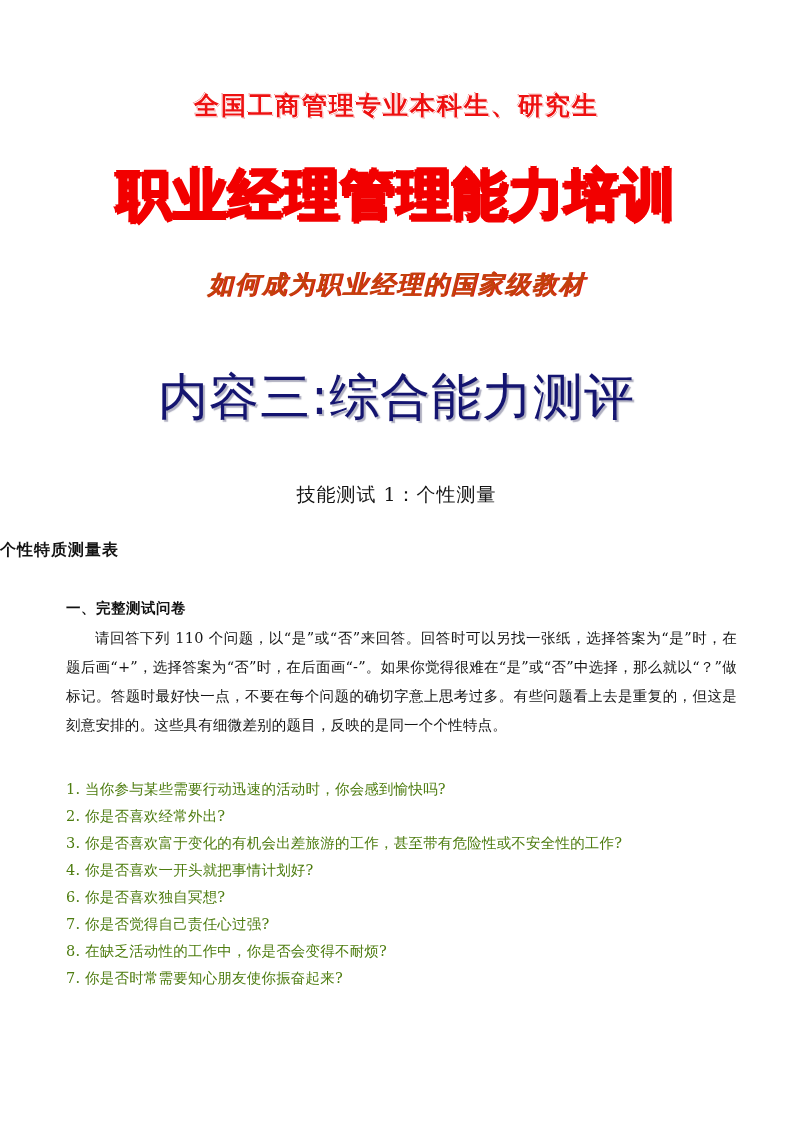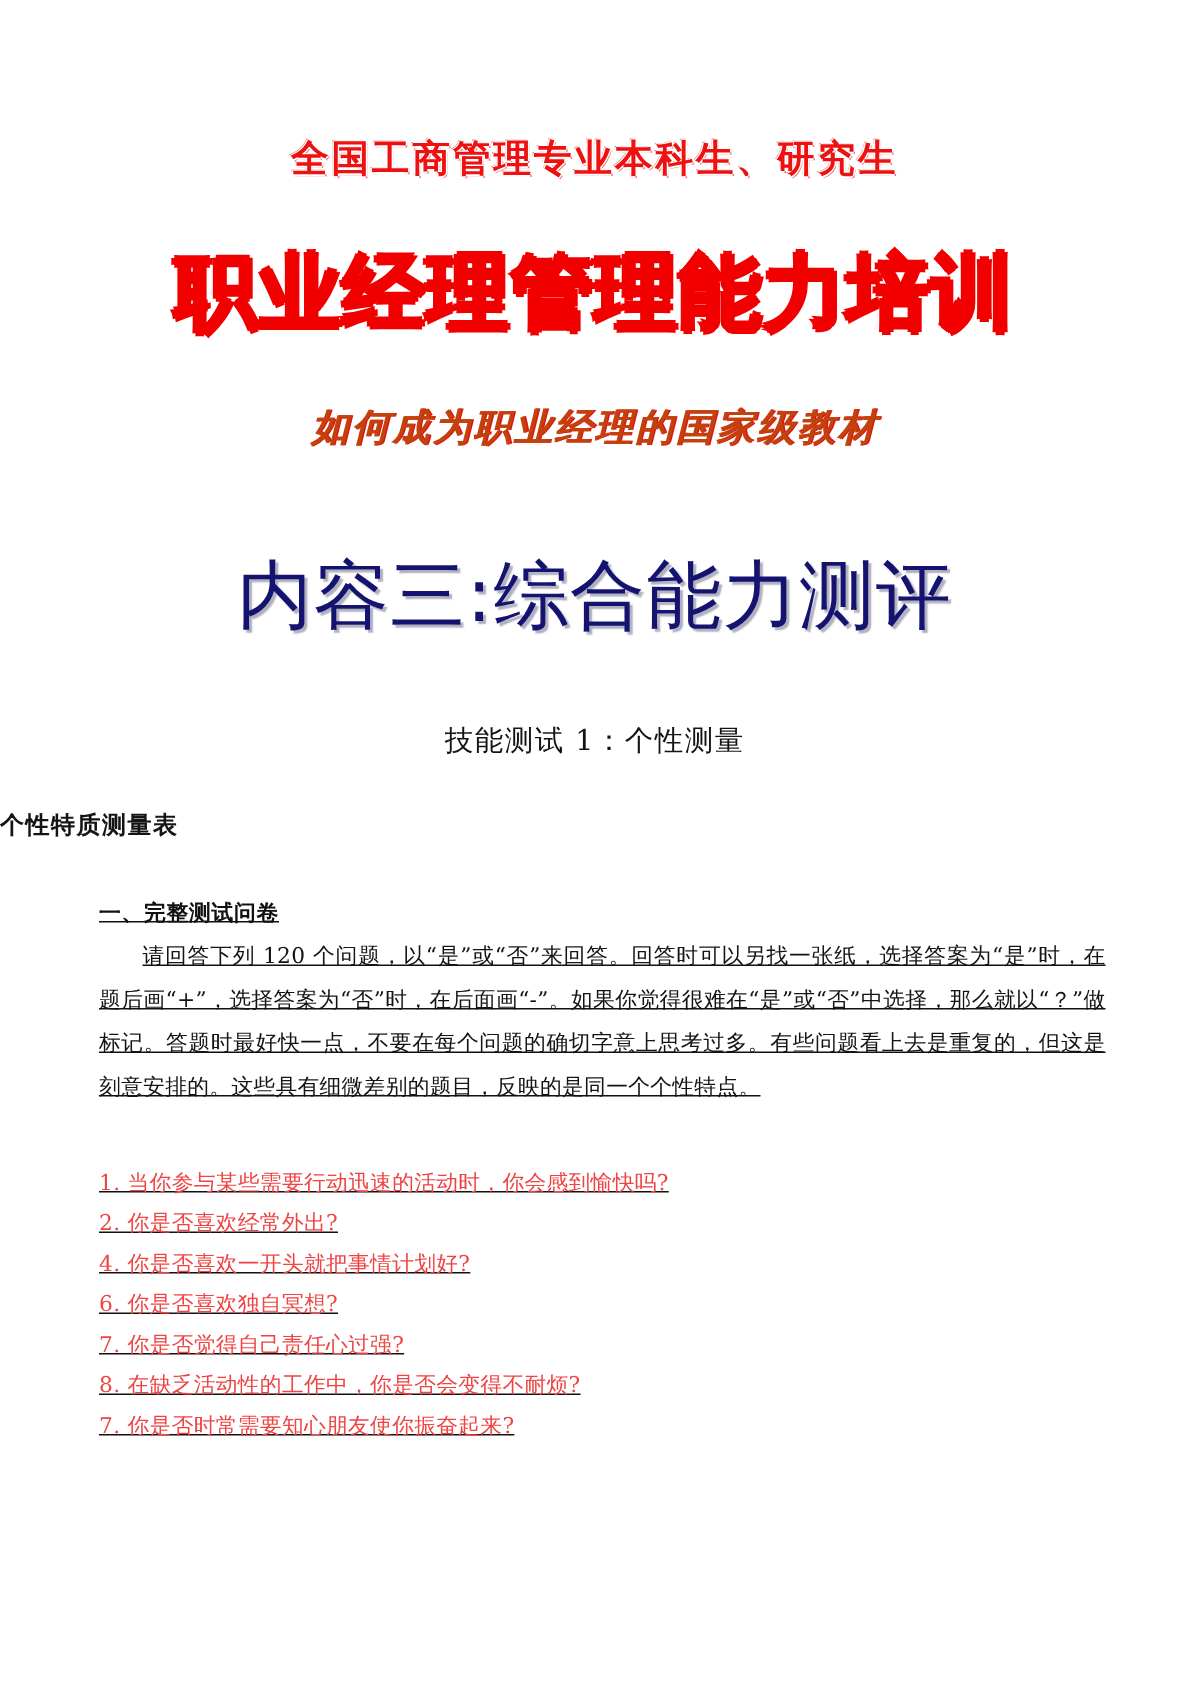--- a/index.html
+++ b/index.html
@@ -110,21 +110,20 @@
     font-size: 16px;
     letter-spacing: 1px;
     color: #141414;
     line-height: 1.2;
   }
 
   
   .body-area {
     margin: 40px 0 16px 0;
     padding: 0 56px 0 66px;
-    text-decoration: underline;
   }
 
   .section-heading {
     font-family: "DejaVu Serif", "Liberation Serif", serif;
     font-weight: 700;
     font-size: 14.5px;
     letter-spacing: 0.5px;
     color: #111111;
     margin: 0 0 6px 0;
   }
@@ -143,21 +142,21 @@
   .question-list {
     list-style: none;
     margin: 36px 0 0 0;
     padding: 0;
   }
 
   .question-item {
     font-family: "DejaVu Serif", "Liberation Serif", serif;
     font-size: 14.5px;
     line-height: 27px;
-    color: #ef4444;
+    color: #4d7c0f;
     letter-spacing: 0.2px;
     white-space: nowrap;
   }
 </style>
 </head>
 <body>
 
 <div class="page">
 
   <div class="cover">
@@ -170,25 +169,26 @@
     <div class="content-title">内容三:综合能力测评</div>
   </div>
 
   <div class="test-heading">技能测试 1：个性测量</div>
 
   <div class="table-heading">个性特质测量表</div>
 
   <div class="body-area">
     <div class="section-heading">一、完整测试问卷</div>
 
-    <p class="intro-paragraph">请回答下列 120 个问题，以“是”或“否”来回答。回答时可以另找一张纸，选择答案为“是”时，在题后画“+”，选择答案为“否”时，在后面画“-”。如果你觉得很难在“是”或“否”中选择，那么就以“？”做标记。答题时最好快一点，不要在每个问题的确切字意上思考过多。有些问题看上去是重复的，但这是刻意安排的。这些具有细微差别的题目，反映的是同一个个性特点。</p>
+    <p class="intro-paragraph">请回答下列 110 个问题，以“是”或“否”来回答。回答时可以另找一张纸，选择答案为“是”时，在题后画“+”，选择答案为“否”时，在后面画“-”。如果你觉得很难在“是”或“否”中选择，那么就以“？”做标记。答题时最好快一点，不要在每个问题的确切字意上思考过多。有些问题看上去是重复的，但这是刻意安排的。这些具有细微差别的题目，反映的是同一个个性特点。</p>
 
     <ul class="question-list">
         <li class="question-item">1. 当你参与某些需要行动迅速的活动时，你会感到愉快吗?</li>
         <li class="question-item">2. 你是否喜欢经常外出?</li>
+        <li class="question-item">3. 你是否喜欢富于变化的有机会出差旅游的工作，甚至带有危险性或不安全性的工作?</li>
         <li class="question-item">4. 你是否喜欢一开头就把事情计划好?</li>
         <li class="question-item">6. 你是否喜欢独自冥想?</li>
         <li class="question-item">7. 你是否觉得自己责任心过强?</li>
         <li class="question-item">8. 在缺乏活动性的工作中，你是否会变得不耐烦?</li>
         <li class="question-item">7. 你是否时常需要知心朋友使你振奋起来?</li>
       </ul>
   </div>
 
 </div>
 

